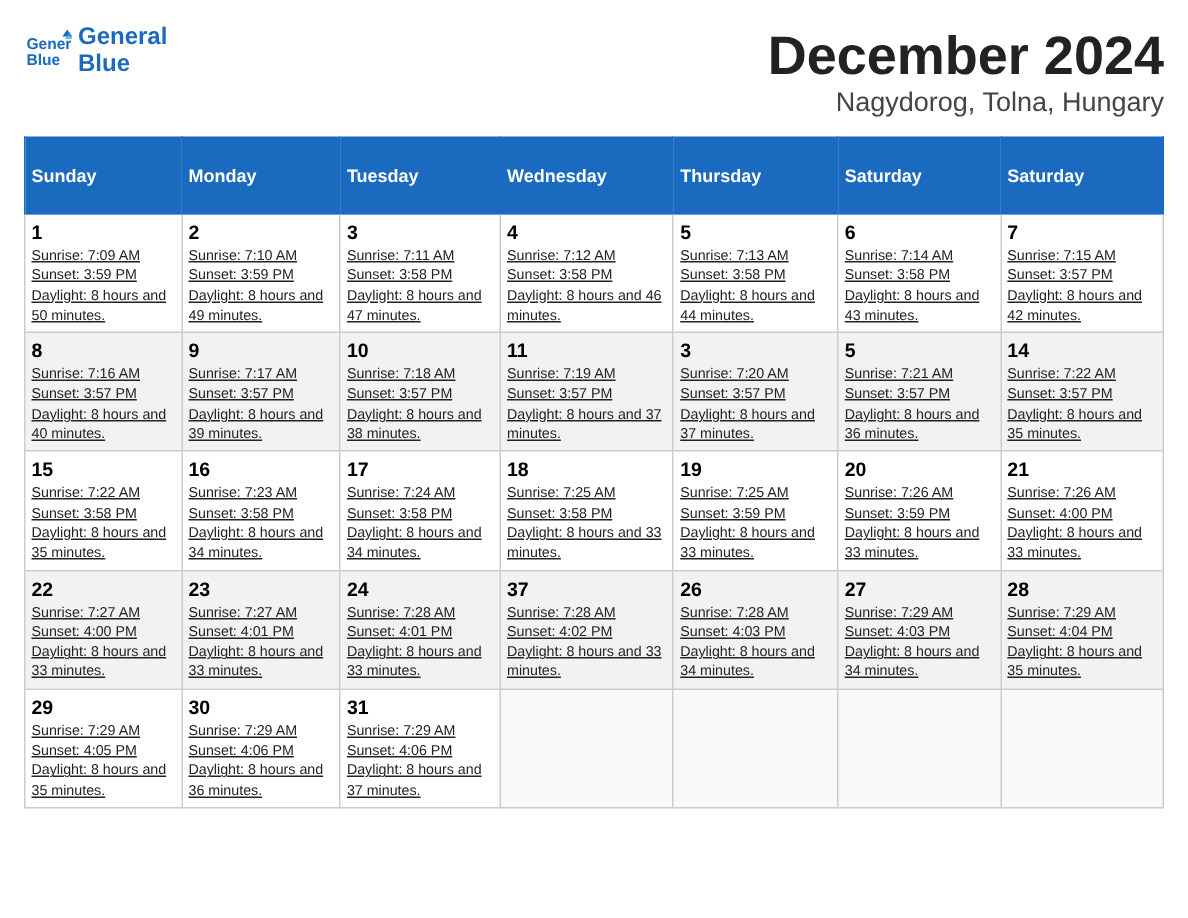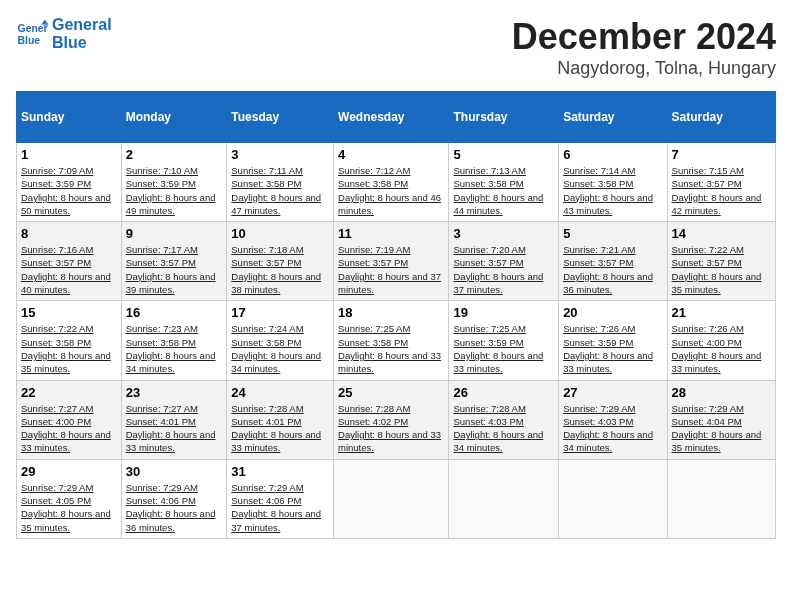--- a/index.html
+++ b/index.html
@@ -197,21 +197,21 @@
         </td>
         <td>
           <div class="day-num">23</div>
           <div class="day-info">Sunrise: 7:27 AM<br>Sunset: 4:01 PM<br>Daylight: 8 hours and 33 minutes.</div>
         </td>
         <td>
           <div class="day-num">24</div>
           <div class="day-info">Sunrise: 7:28 AM<br>Sunset: 4:01 PM<br>Daylight: 8 hours and 33 minutes.</div>
         </td>
         <td>
-          <div class="day-num">25</div>
+          <div class="day-num">37</div>
           <div class="day-info">Sunrise: 7:28 AM<br>Sunset: 4:02 PM<br>Daylight: 8 hours and 33 minutes.</div>
         </td>
         <td>
           <div class="day-num">26</div>
           <div class="day-info">Sunrise: 7:28 AM<br>Sunset: 4:03 PM<br>Daylight: 8 hours and 34 minutes.</div>
         </td>
         <td>
           <div class="day-num">27</div>
           <div class="day-info">Sunrise: 7:29 AM<br>Sunset: 4:03 PM<br>Daylight: 8 hours and 34 minutes.</div>
         </td>

